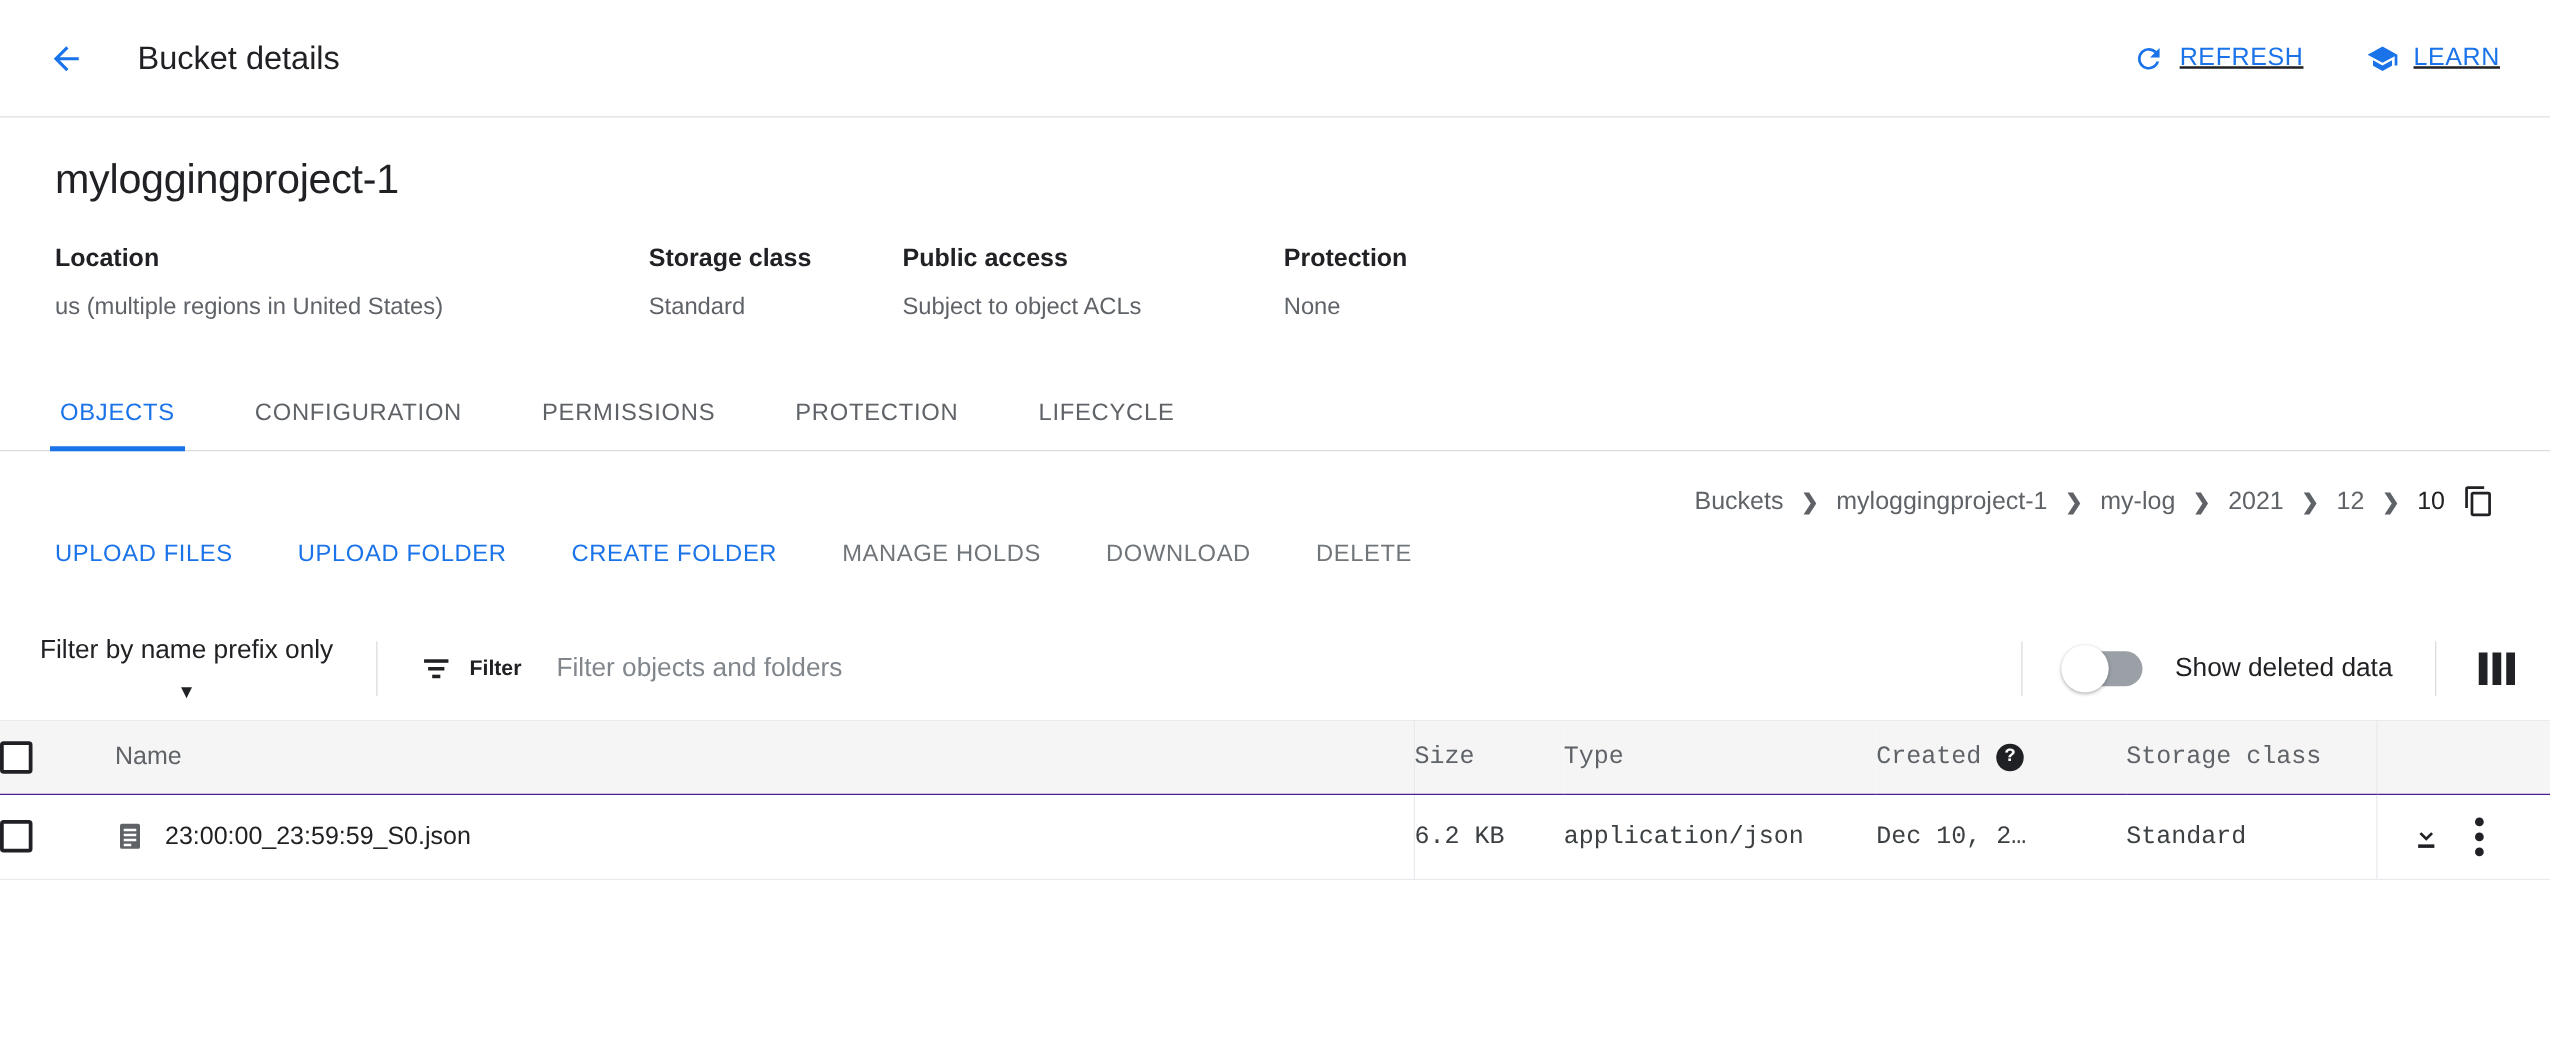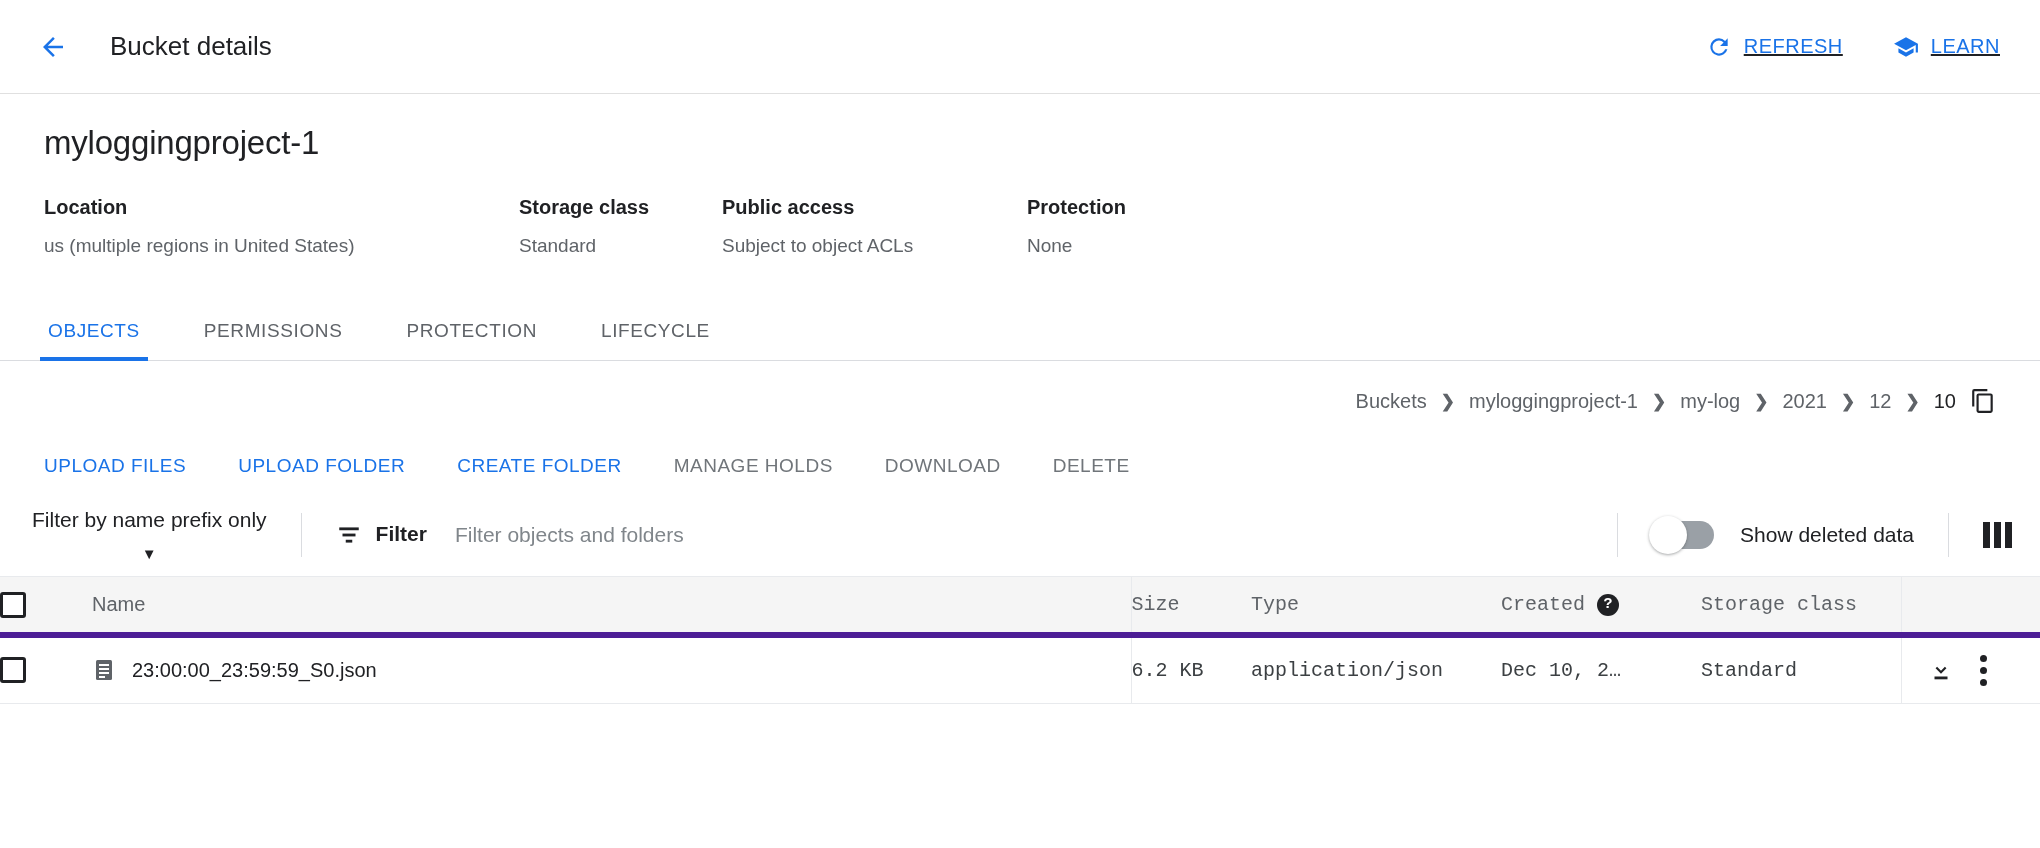--- a/index.html
+++ b/index.html
@@ -144,21 +144,21 @@
   }
   .copy-icon {
     margin-left: 14px;
     display: flex; align-items: center;
     cursor: pointer;
   }
 
   
   .obj-actions {
     display: flex;
-    align-items: flex-end;
+    align-items: flex-start;
     padding: 18px 44px 0 44px;
     height: 62px;
   }
   .obj-action {
     font-size: 19px;
     font-weight: 500;
     letter-spacing: .5px;
     margin-right: 52px;
     white-space: nowrap;
     cursor: pointer;
@@ -185,22 +185,22 @@
   }
   .caret { font-size: 15px; color: #202124; line-height: 1; }
   .vdiv {
     width: 1px;
     height: 44px;
     background: #dadce0;
     margin: 0 34px;
     flex: 0 0 auto;
   }
   .filter-lbl {
-    display: flex; gap: 14px;
-    font-size: 21px;
+    display: flex; align-items: center; gap: 14px;
+    font-size: 17px;
     font-weight: 700;
     color: #202124;
     cursor: pointer;
     white-space: nowrap;
   }
   .filter-input {
     border: none; outline: none;
     font-size: 21px;
     font-family: "Liberation Sans", sans-serif;
     color: #202124;
@@ -254,21 +254,21 @@
   }
   table.obj-table thead tr { background: #f5f5f5; height: 58px; }
   table.obj-table tbody tr { height: 68px; background: #ffffff; }
   table.obj-table th {
     text-align: left;
     font-size: 20px;
     font-weight: 400;
     color: #5f6368;
     padding: 0;
     vertical-align: middle;
-    border-bottom: 6px solid #4c1d95;
+    border-bottom: 1px solid #4c1d95;
   }
   table.obj-table td {
     font-size: 20px;
     font-weight: 400;
     color: #3c4043;
     padding: 0;
     vertical-align: middle;
     border-bottom: 1px solid #e8eaed;
   }
   .col-check { width: 92px; }
@@ -370,20 +370,23 @@
     <div class="meta-col c3">
       <div class="meta-label">Protection</div>
       <div class="meta-value">None</div>
     </div>
   </div>
 </div>
 
 <div class="tabs">
   <div class="tab active">
       <span>OBJECTS</span>
+    </div>
+  <div class="tab">
+      <span>CONFIGURATION</span>
     </div>
   <div class="tab">
       <span>PERMISSIONS</span>
     </div>
   <div class="tab">
       <span>PROTECTION</span>
     </div>
   <div class="tab">
       <span>LIFECYCLE</span>
     </div>

